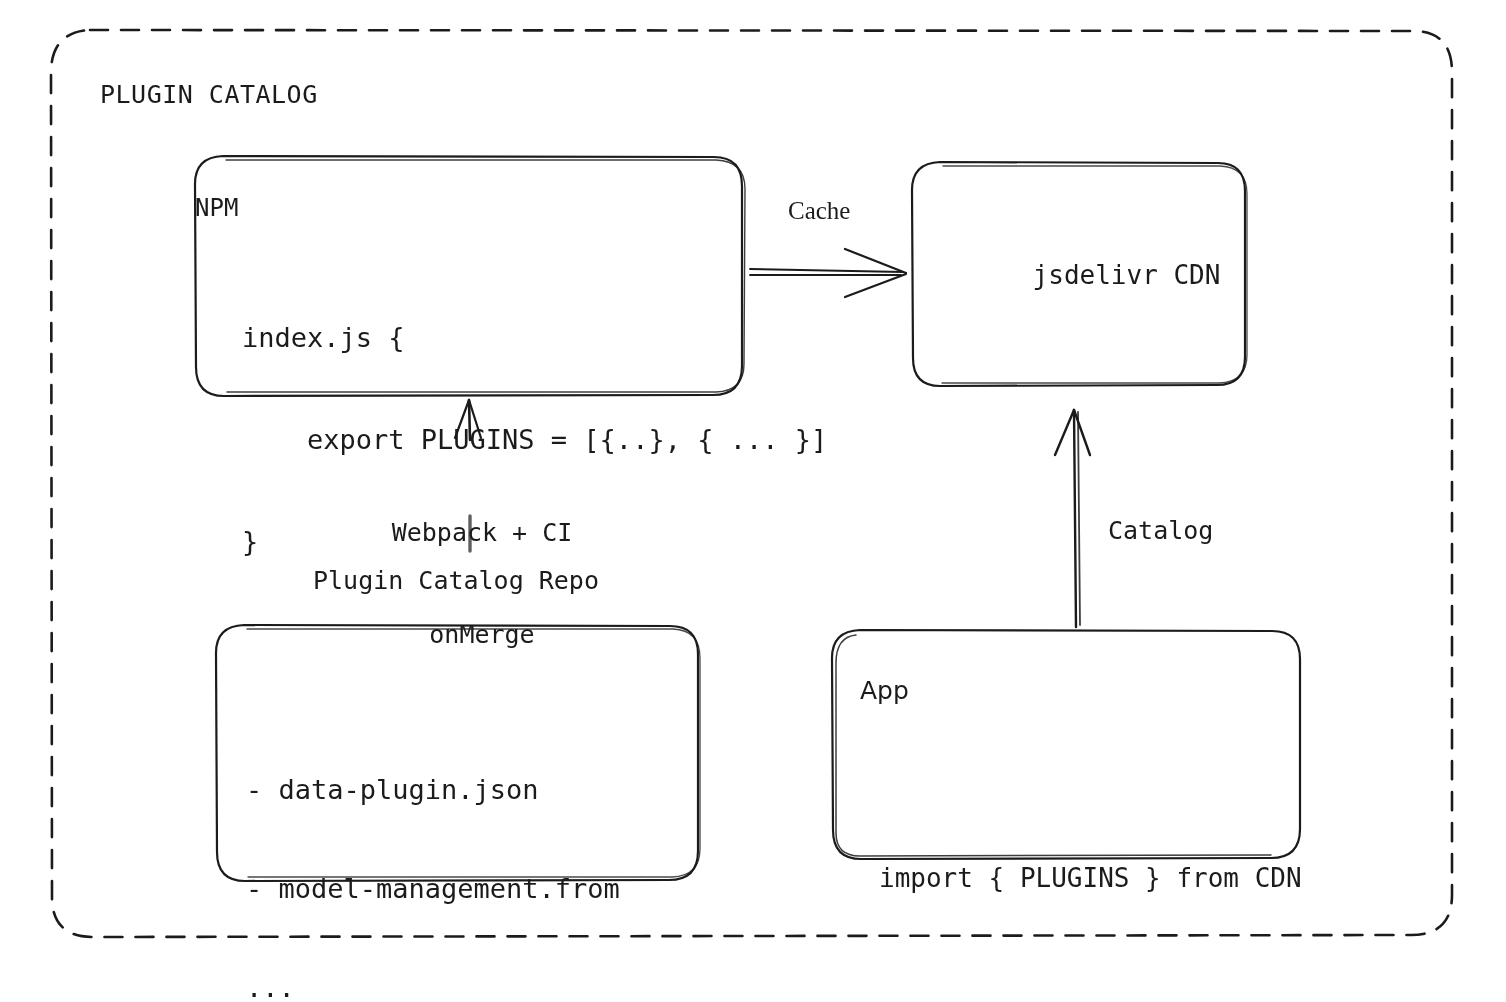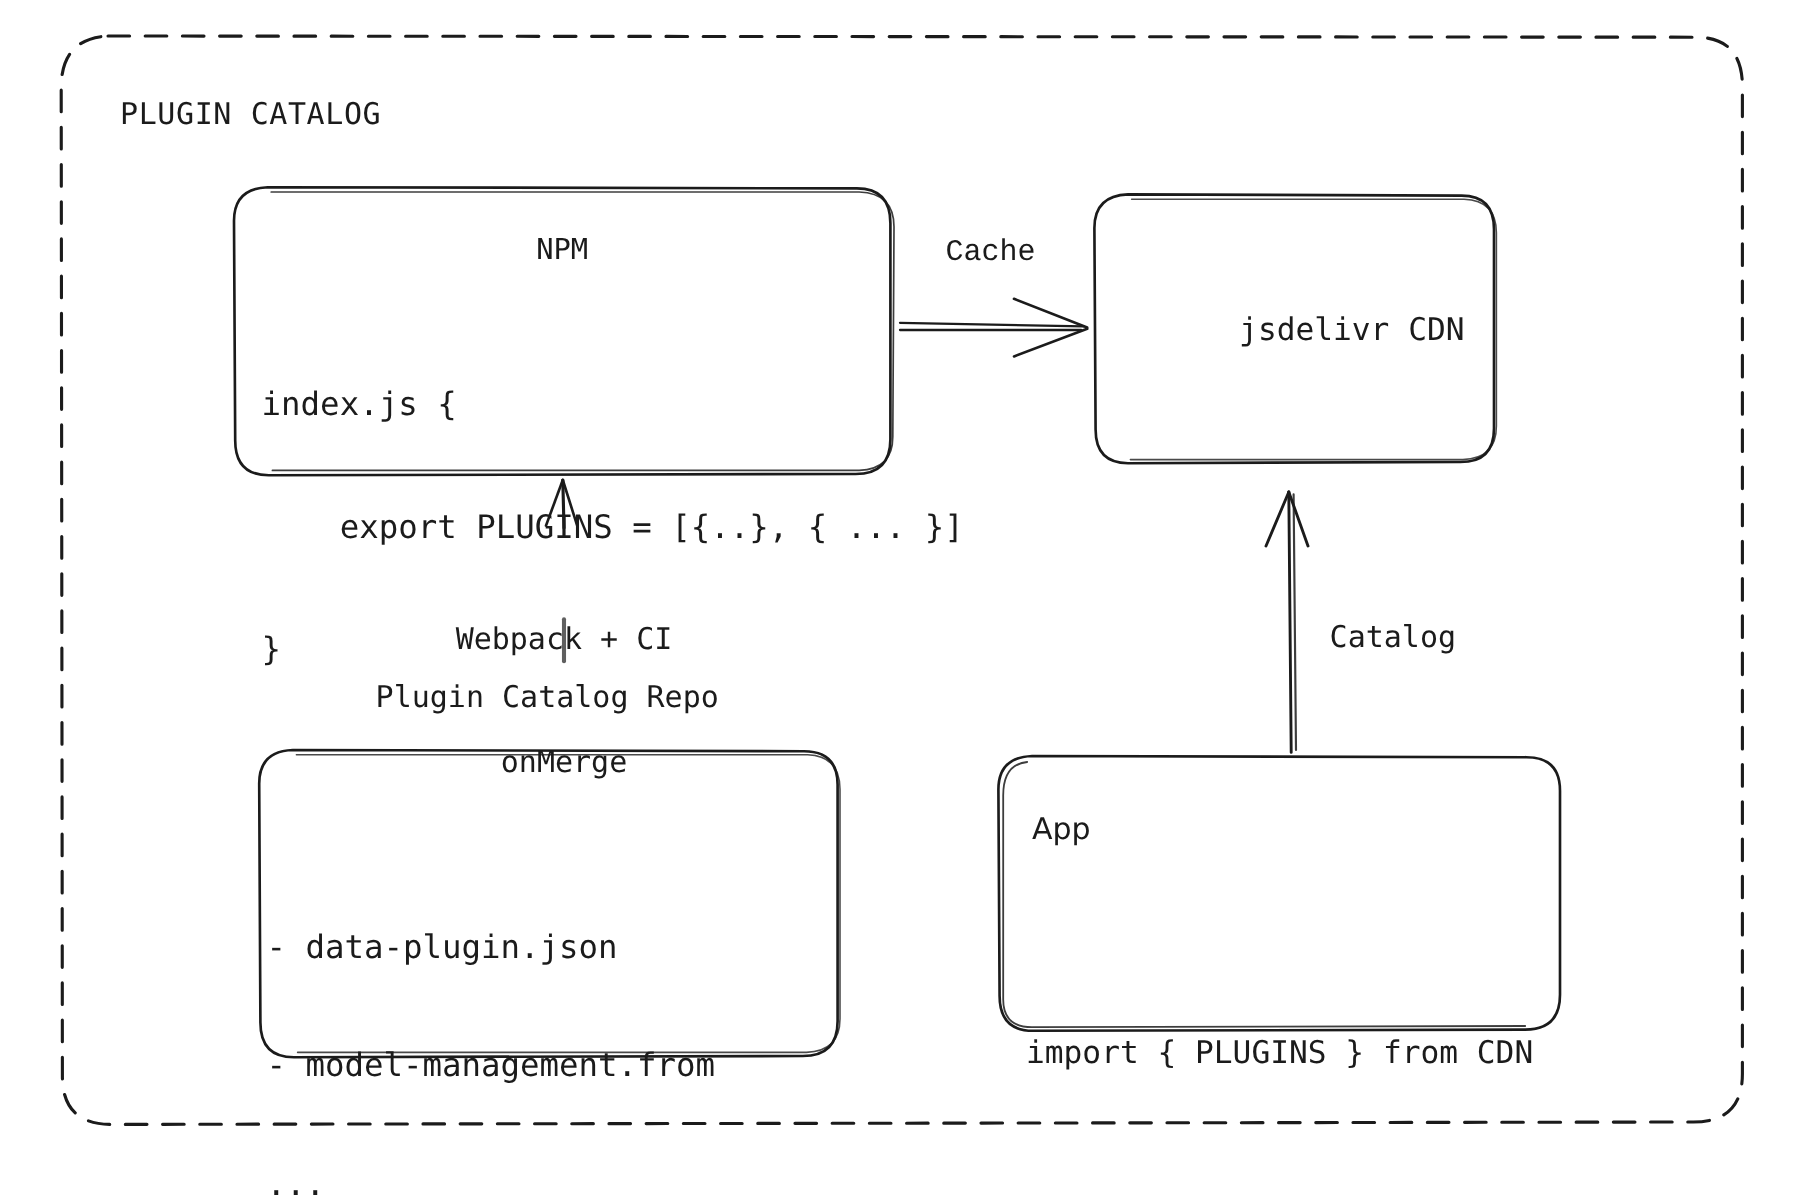--- a/index.html
+++ b/index.html
@@ -46,21 +46,21 @@
     top: 82px;
     font-family: "DejaVu Sans Mono", monospace;
     font-size: 25px;
     letter-spacing: 0.5px;
   }
 
   .npm-title {
     left: 195px;
     top: 196px;
     width: 547px;
-    text-align: center;
+    text-align: left;
     font-family: "DejaVu Sans Mono", monospace;
     font-size: 24px;
   }
 
   .npm-code {
     left: 218px;
     top: 253px;
     font-family: "DejaVu Sans Mono", monospace;
     font-size: 27px;
     line-height: 34px;
@@ -72,21 +72,21 @@
     width: 333px;
     text-align: center;
     font-family: "DejaVu Sans Mono", monospace;
     font-size: 26px;
     padding-left: 48px;
   }
 
   .cache-label {
     left: 788px;
     top: 198px;
-    font-family: Liberation Mono, monospace;
+    font-family: Liberation Serif, serif;
     font-size: 25px;
   }
 
   .webpack-label {
     left: 330px;
     top: 448px;
     width: 280px;
     text-align: center;
     font-family: "DejaVu Sans Mono", monospace;
     font-size: 25px;
@@ -125,21 +125,21 @@
   }
 
   .app-code {
     left: 855px;
     top: 738px;
     font-family: "DejaVu Sans Mono", monospace;
     font-size: 26px;
     line-height: 56px;
   }
 
-  .hidden-row { display: block; }
+  .hidden-row { display: block; margin-left: 24px; }
 </style>
 </head>
 <body>
 
 <div id="canvas">
 
   <svg class="svg-layer" viewBox="0 0 1506 1002">
     <g fill="none" stroke="#1b1b1b" stroke-linecap="round" stroke-linejoin="round">
 
       <path d="M 90,30 L 1413,31 Q 1452,31 1452,72 L 1452,895 Q 1452,935 1411,935 L 93,937 Q 52,937 52,897 L 51,73 Q 51,32 90,30 Z" stroke-width="2.6" stroke-dasharray="18 13"></path>

